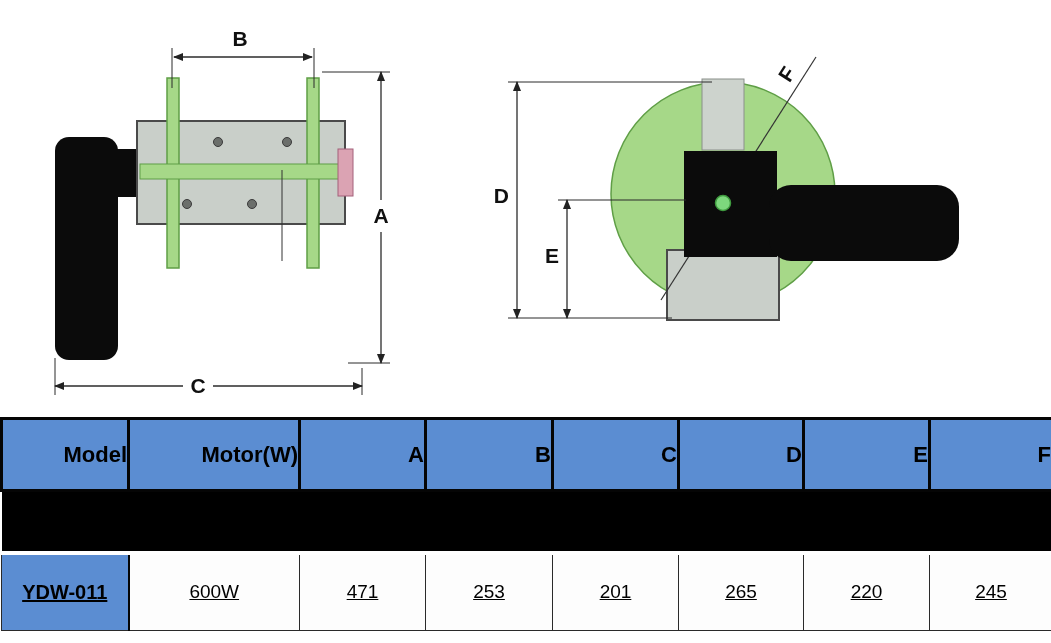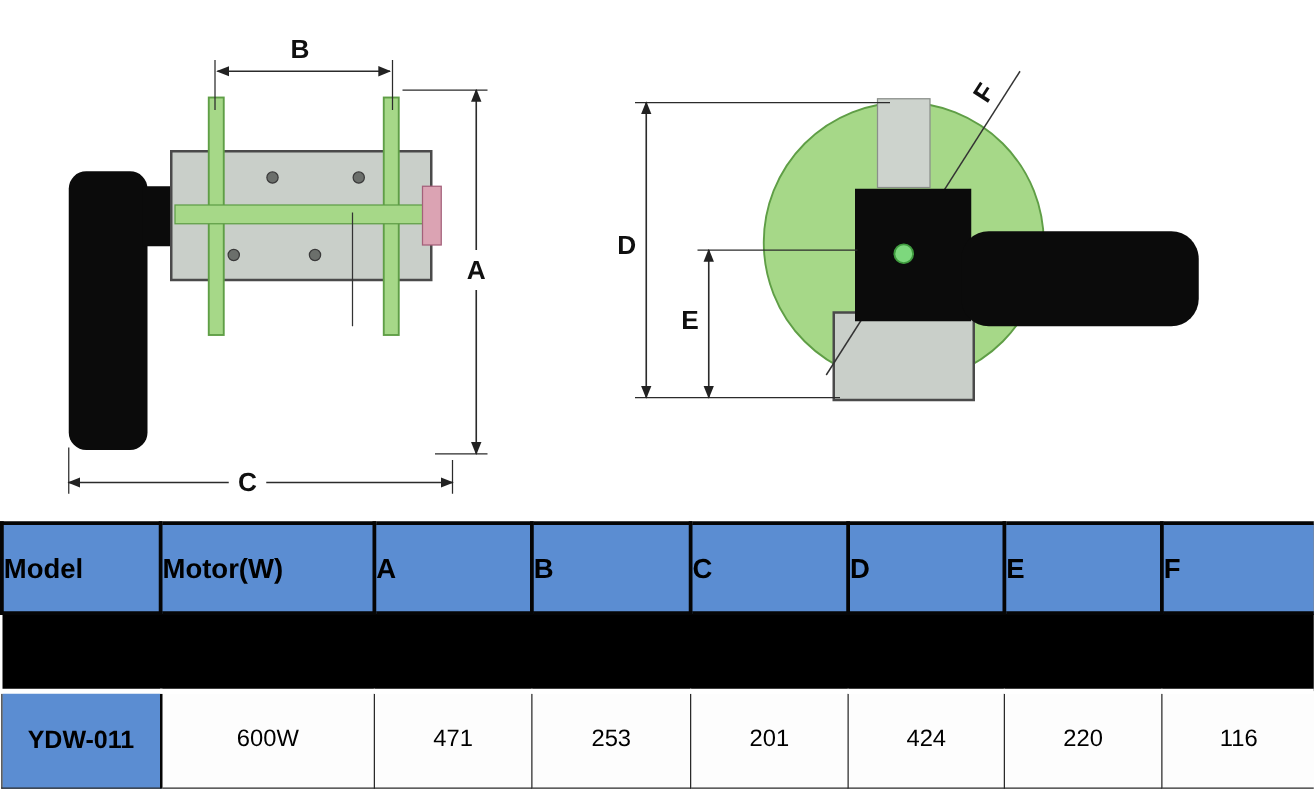--- a/index.html
+++ b/index.html
@@ -14,26 +14,26 @@
   .extline { stroke:#2b2b2b; stroke-width:1; fill:none; }
 
   table.spec { width:1051px; border-collapse:collapse; table-layout:fixed; }
   col.c0{width:127px} col.c1{width:171px} col.c2{width:126px} col.c3{width:127px}
   col.c4{width:126px} col.c5{width:125px} col.c6{width:126px} col.c7{width:123px}
 
   .spec th {
     background:var(--header-bg,#5b8dd2);
     border:3px solid #050505;
     height:72px; font-size:22px; font-weight:700; color:#000;
-    text-align:left;
+    text-align:right;
   }
   tr.redacted td { background:#000; height:62px; border:0; border-bottom:4px solid #fff; }
   tr.data td {
     height:78px; background:#fdfdfd; border:1px solid #2a2a2a;
-    font-size:19px; color:#000; text-align:center;
+    font-size:19px; color:#000; text-align:center;text-decoration:underline;
   }
   tr.data td.model-cell {
     background:var(--header-bg,#5b8dd2);
     font-weight:700; font-size:20px; border-right:2px solid #050505;
   }
 </style>
 </head>
 <body>
 
 <div class="drawings">
@@ -149,18 +149,18 @@
   <tbody>
     <tr class="redacted">
       <td colspan="8"></td>
     </tr>
     <tr class="data">
       <td class="model-cell">YDW-011</td>
       <td>600W</td>
       <td>471</td>
       <td>253</td>
       <td>201</td>
-      <td>424</td>
+      <td>265</td>
       <td>220</td>
-      <td>116</td>
+      <td>245</td>
     </tr>
   </tbody>
 </table>
 
 </body></html>

